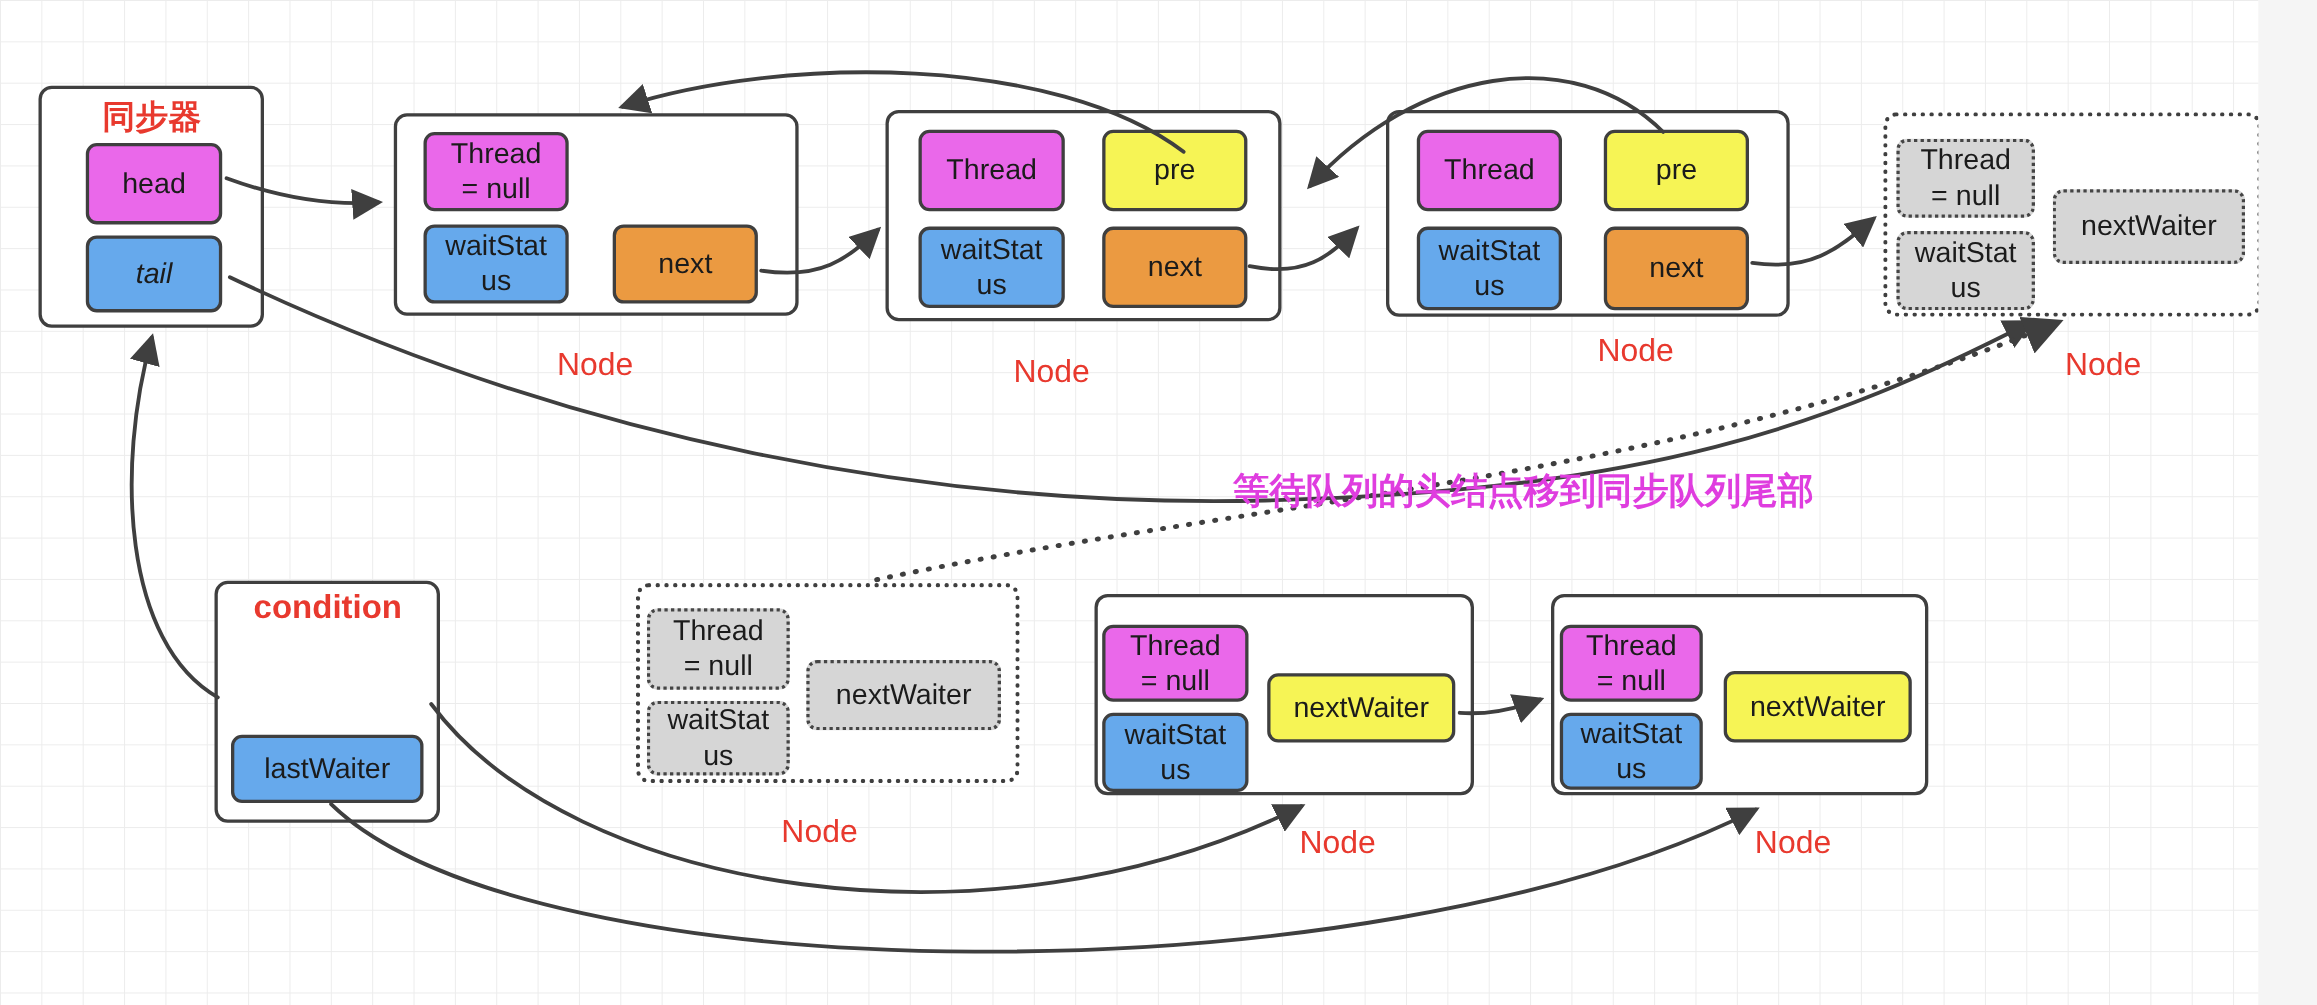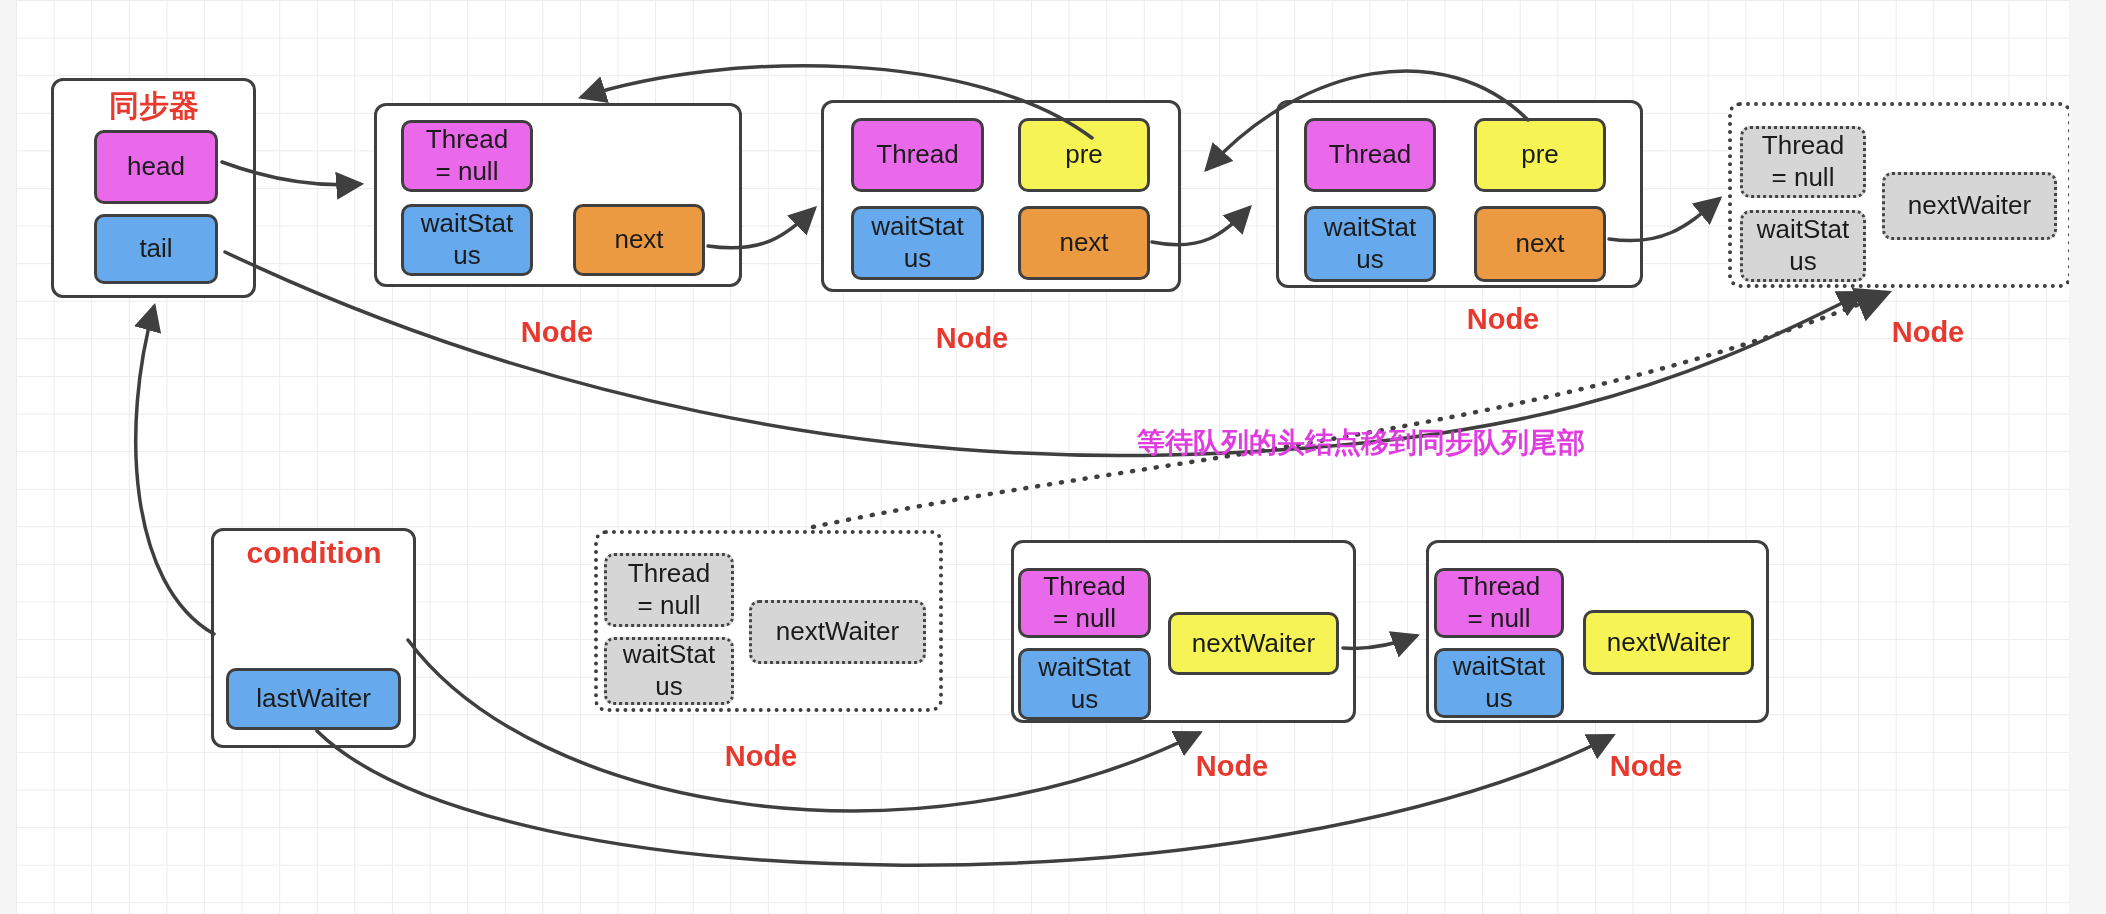--- a/index.html
+++ b/index.html
@@ -5,65 +5,64 @@
   html,body{margin:0;padding:0;background:#f5f5f5;}
   #canvas{
     position:relative;width:2053px;height:914px;overflow:hidden;
     background-color:#ffffff;
     background-image:
       linear-gradient(#ececec 1px, transparent 1px),
       linear-gradient(90deg, #ececec 1px, transparent 1px);
     background-size:37.6px 37.6px;
     font-family:"Liberation Sans", sans-serif;
     color:#1a1a1a;
-    margin-left:16px;
   }
   .node{
     position:absolute;border:3px solid #3f3f3f;border-radius:12px;background:#fff;
     box-sizing:border-box;
   }
   .node.dotted{border-style:dotted;border-width:4px;}
   .cell{
     position:absolute;border:3px solid #3f3f3f;border-radius:10px;
     display:flex;align-items:center;justify-content:center;text-align:center;
     font-size:26px;line-height:1.22;box-sizing:border-box;padding:0 13px;
     overflow-wrap:break-word;word-wrap:break-word;color:#1b1b1b;
   }
   .cell>span{max-width:100%;display:inline-block;overflow-wrap:break-word;}
   .magenta{background:#ea68ea;}
   .blue{background:#66a9ec;}
   .yellow{background:#f6f455;}
   .orange{background:#eb9a41;}
   .gray{background:#d6d6d6;border-style:dotted;border-width:3.5px;border-color:#454545;}
   .wide{padding:0 20px;}
   .red-label{
-    position:absolute;color:#e8392e;font-weight:bold;font-size:29px;
+    position:absolute;color:#e8392e;font-weight:normal;font-size:29px;
     transform:translateX(-50%);white-space:nowrap;
   }
   .box-title{
     position:absolute;color:#e8392e;font-weight:bold;font-size:30px;
     transform:translateX(-50%);white-space:nowrap;
   }
   .annotation{
-    position:absolute;color:#df3ddf;font-weight:bold;font-size:28px;
+    position:absolute;color:#df3ddf;font-weight:bold;font-size:33px;
     white-space:nowrap;z-index:30;
   }
   svg.wires{position:absolute;left:0;top:0;z-index:20;pointer-events:none;}
 </style>
 </head>
 <body>
 
 <div id="canvas">
 
   <div class="node" style="left:35px;top:78px;width:205px;height:220px;"></div>
   <div class="box-title" style="left:138px;top:86px;">同步器</div>
   <div class="cell magenta" style="left:78px;top:130px;width:124px;height:74px;">
       <span>head</span>
     </div>
-  <div class="cell blue" style="left:78px;top:214px;width:124px;height:70px;">
+  <div class="cell blue" style="left:78px;top:214px;width:124px;height:70px;font-style:italic;">
       <span>tail</span>
     </div>
 
   <div class="node" style="left:358px;top:103px;width:368px;height:184px;"></div>
   <div class="cell magenta" style="left:385px;top:120px;width:132px;height:72px;">
       <span>Thread = null</span>
     </div>
   <div class="cell blue" style="left:385px;top:204px;width:132px;height:72px;">
       <span>waitStatus</span>
     </div>

